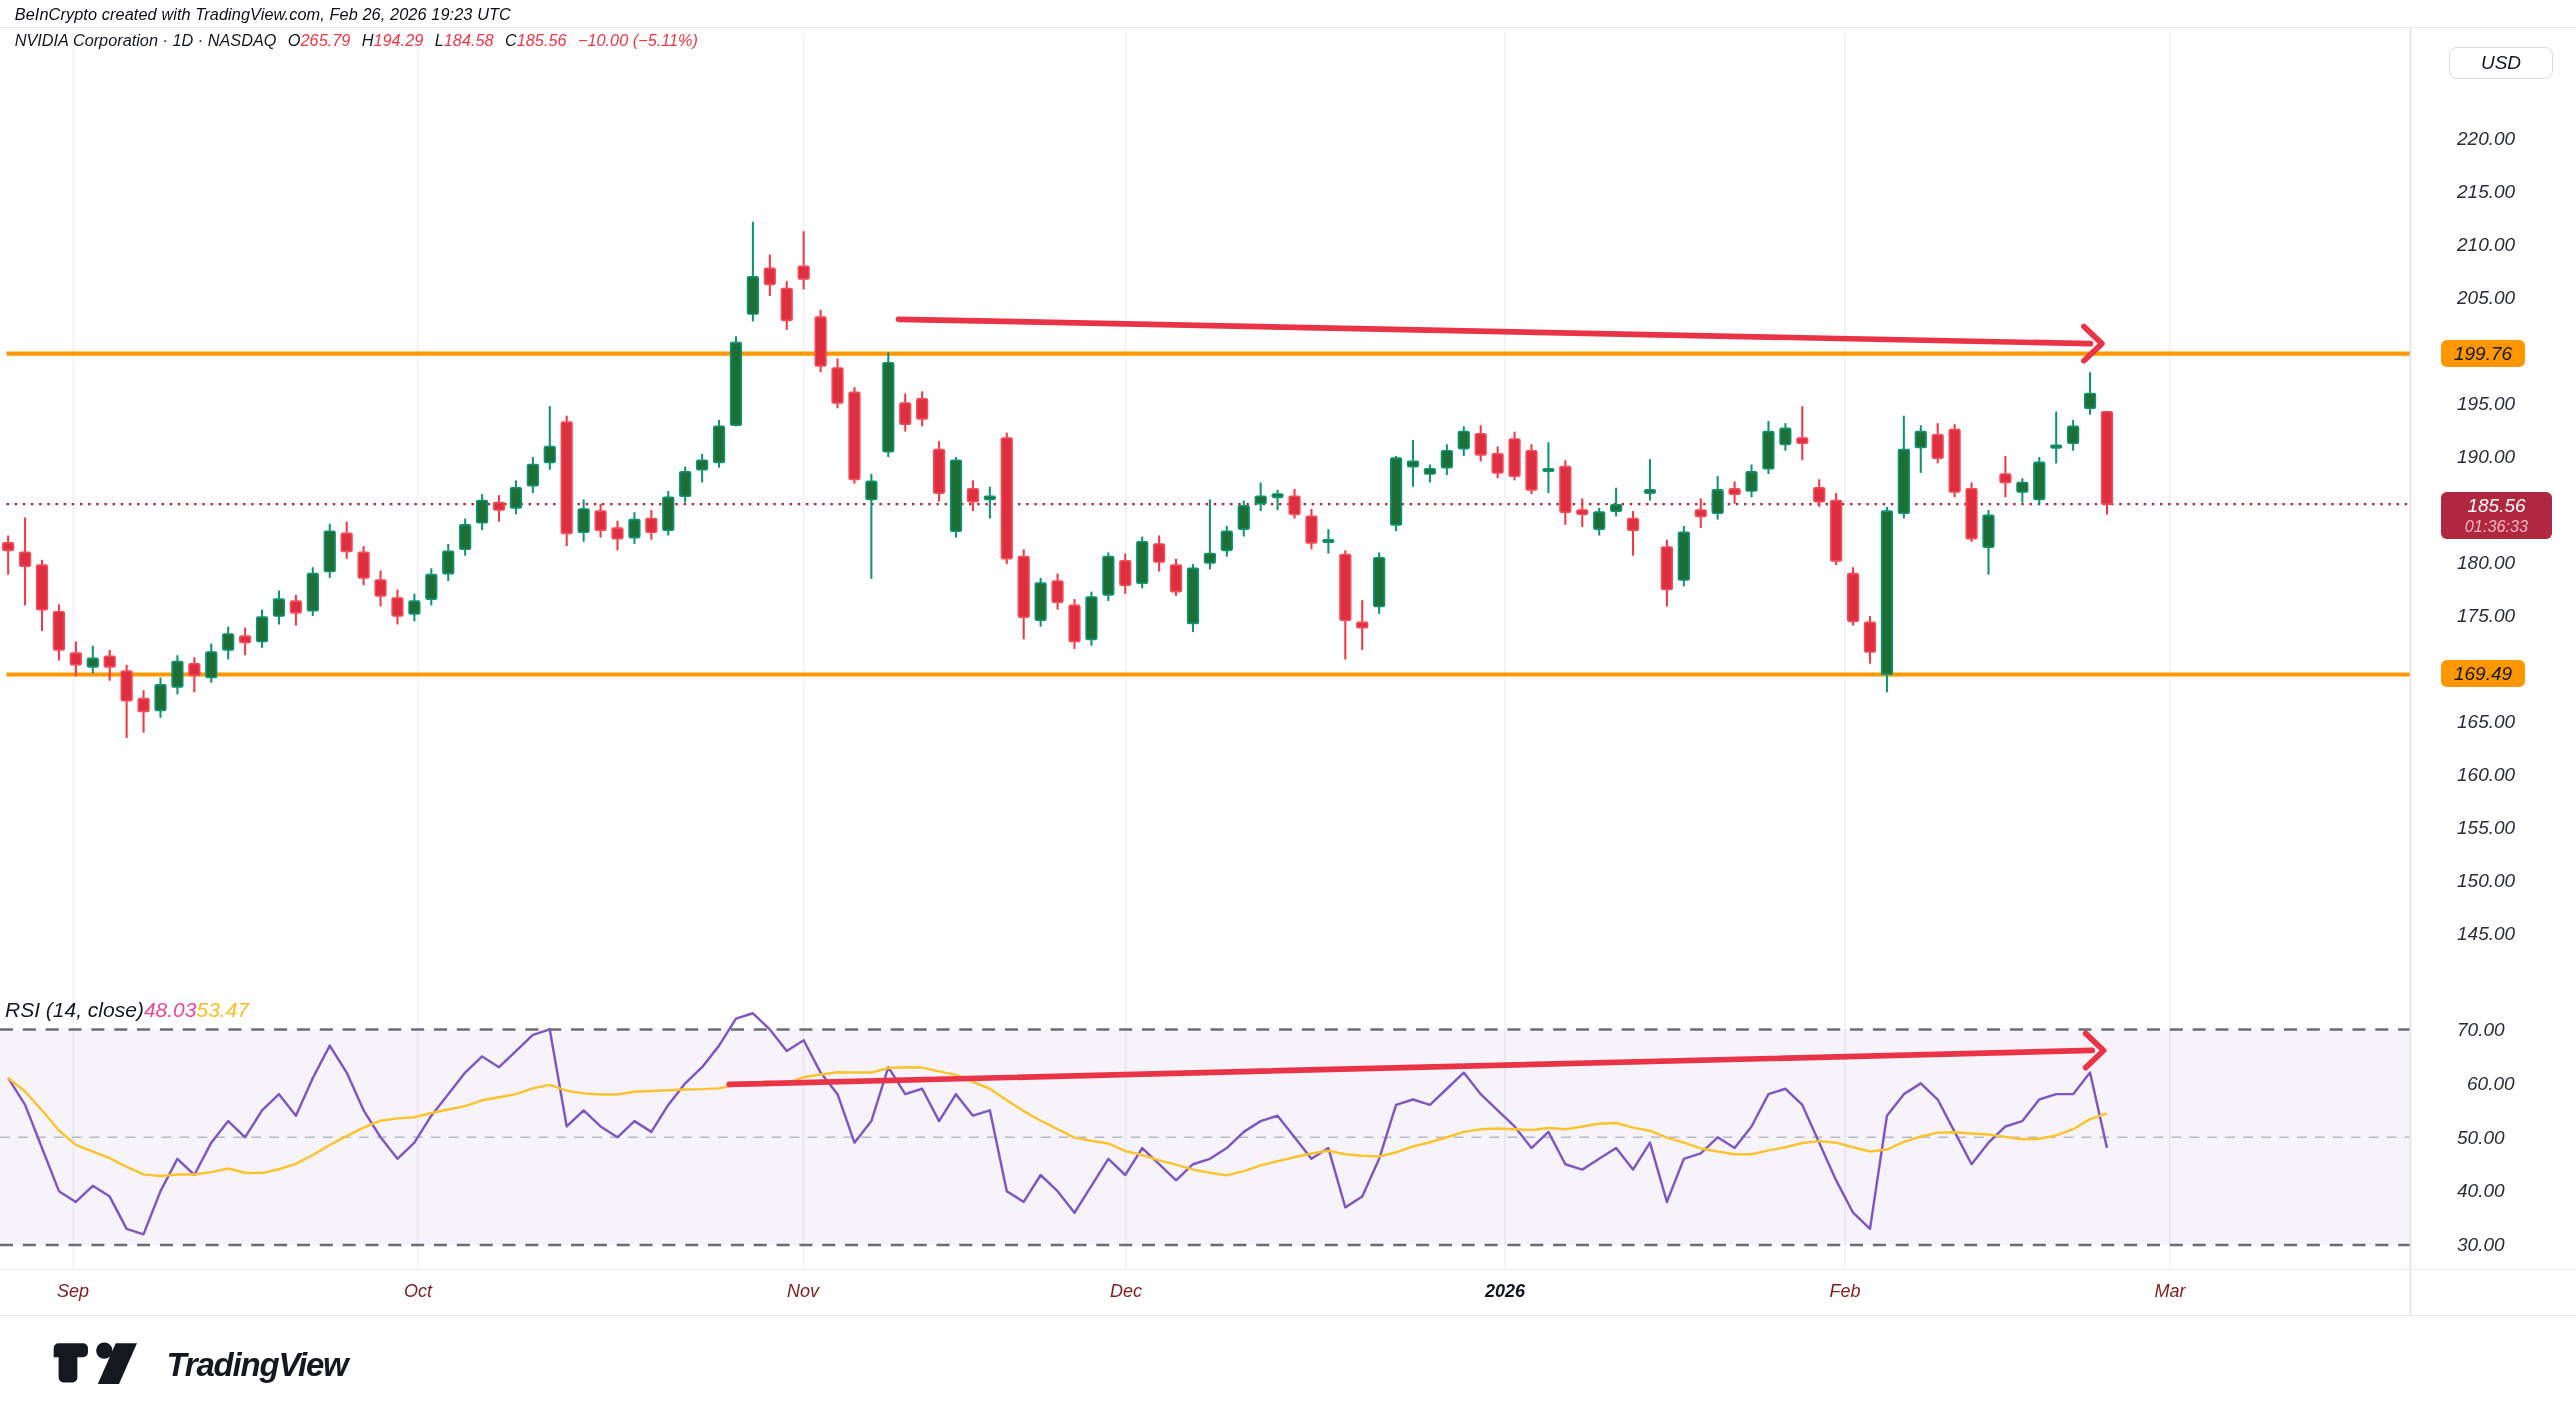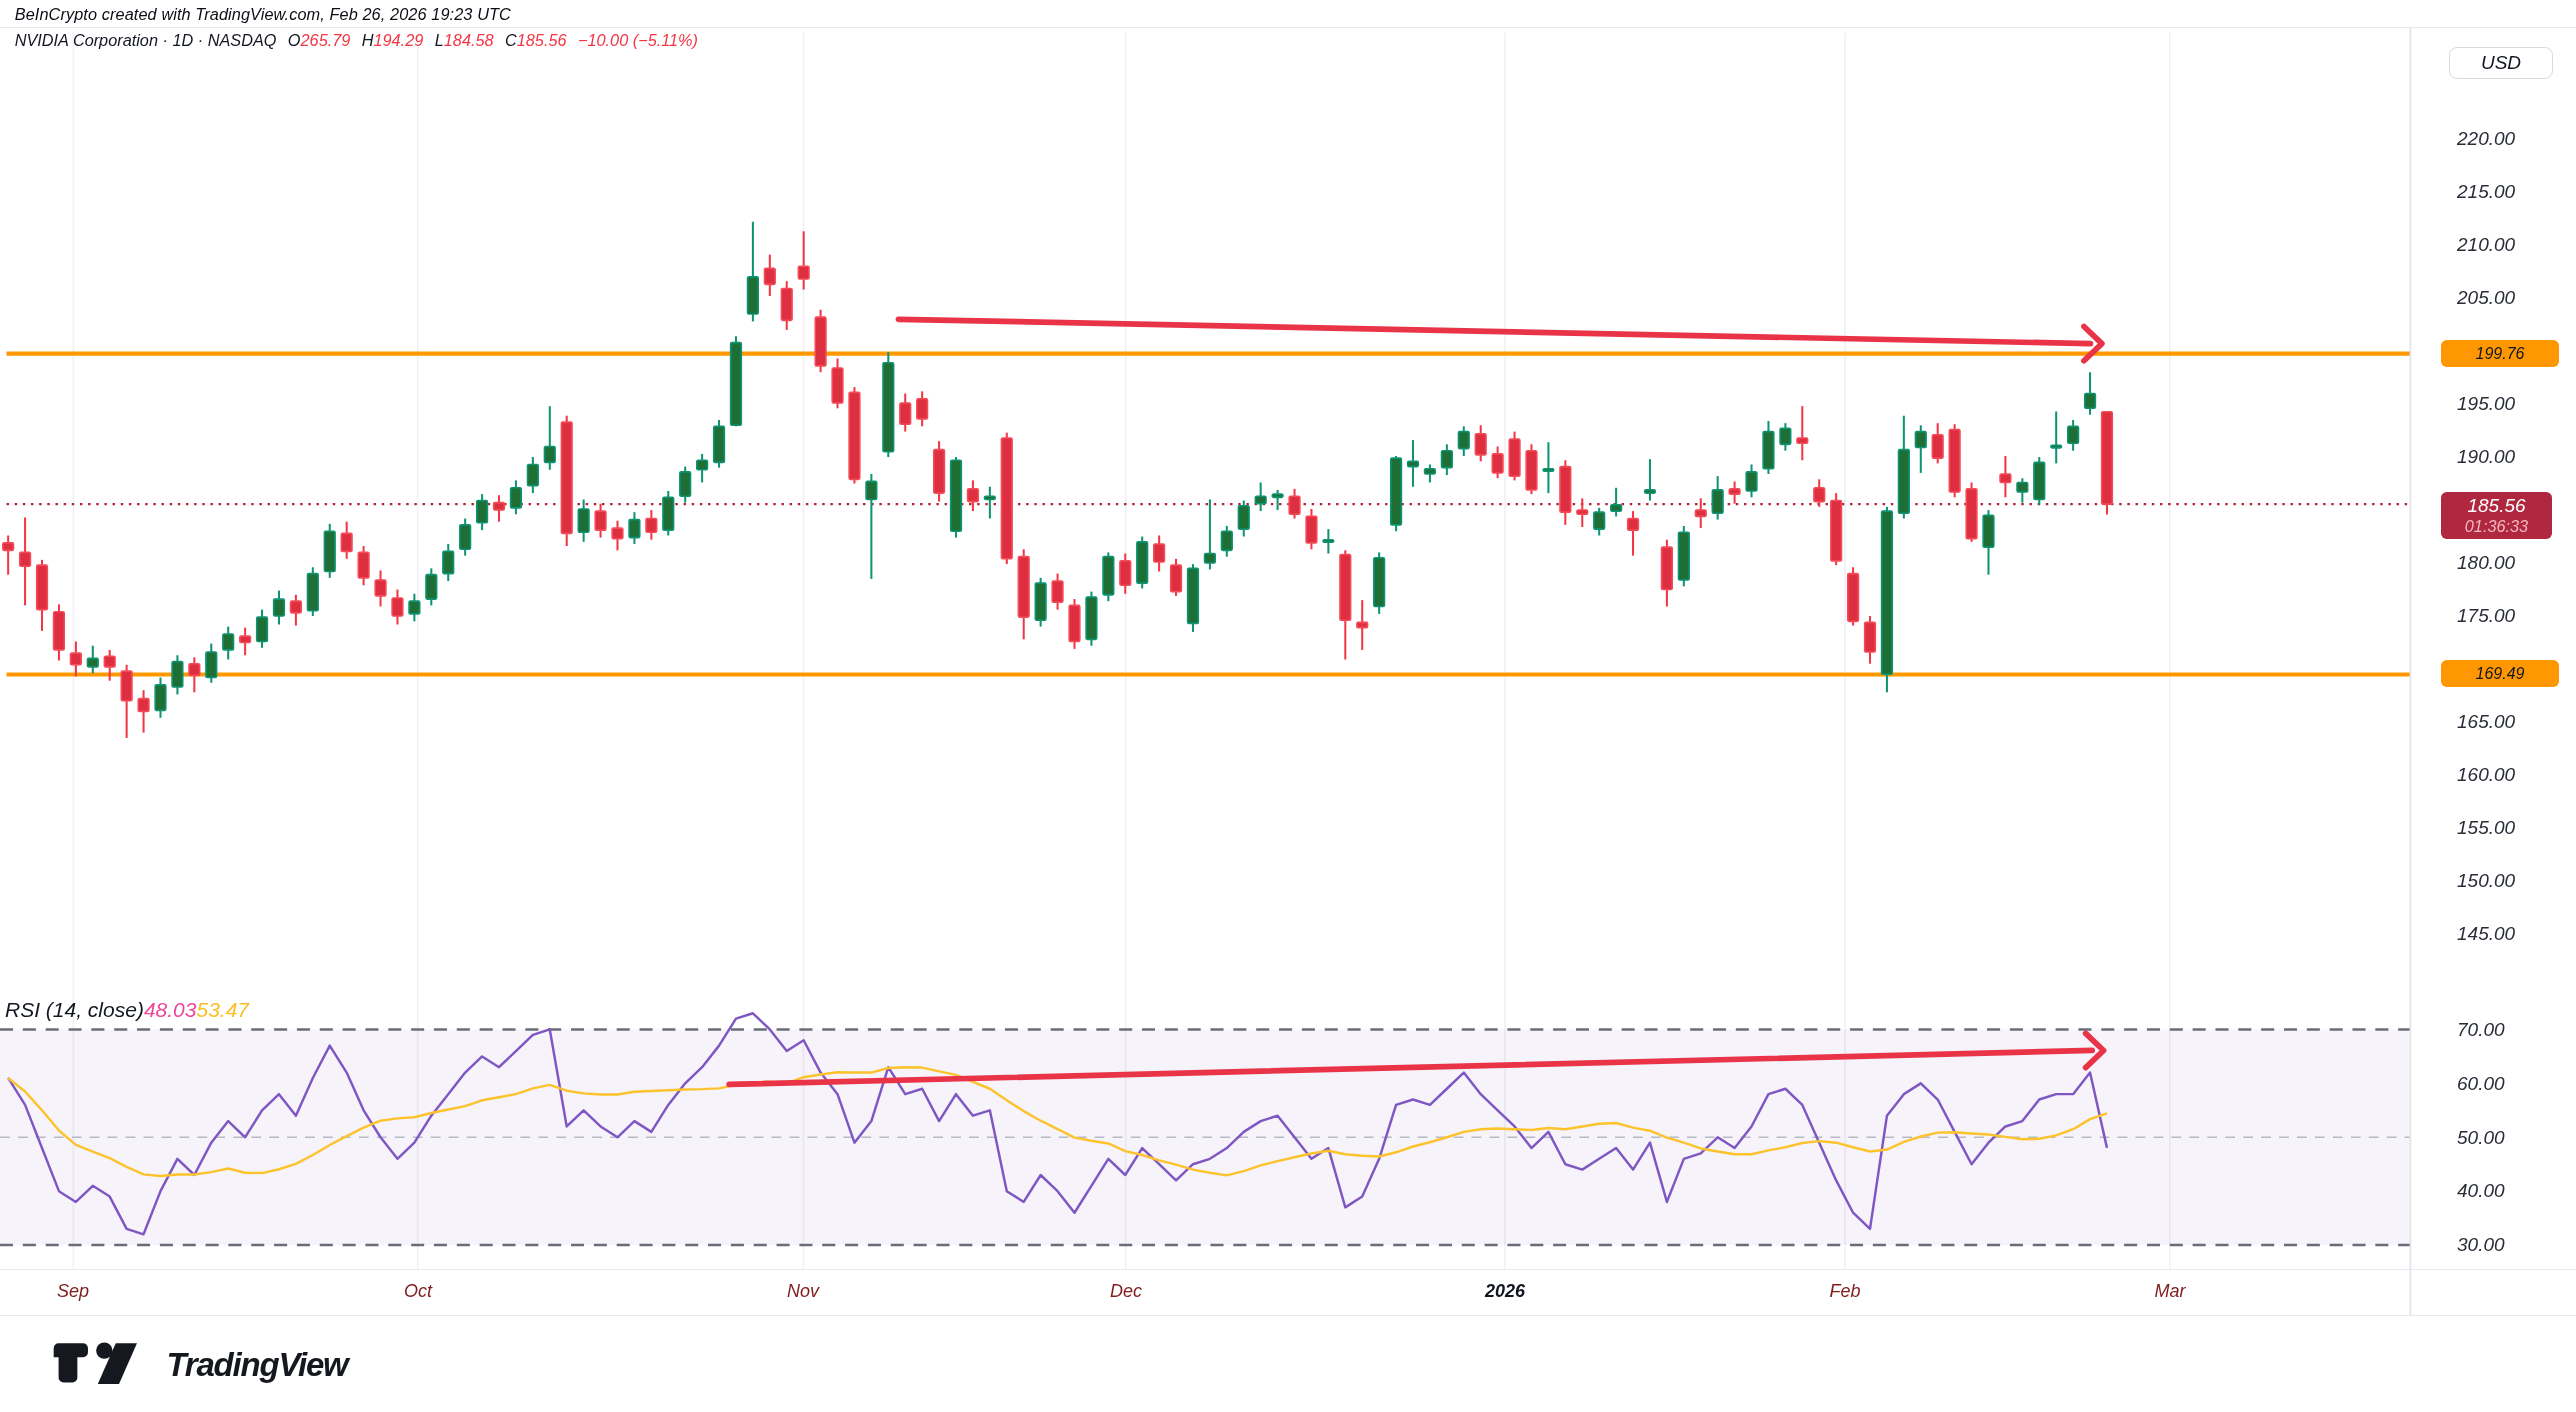--- a/index.html
+++ b/index.html
@@ -9,21 +9,21 @@
   .abs{position:absolute;font-style:italic;}
   #attribution{left:14.7px;top:4.9px;font-size:16.3px;font-weight:500;color:#0b0e14;letter-spacing:0.1px;}
   #symbol-legend{left:14.7px;top:31px;font-size:16.3px;display:flex;align-items:center;gap:11.4px;white-space:nowrap;}
   #symbol-legend .pair b{font-weight:400;color:#131722;}
   #symbol-legend .pair span{color:#f23645;}
   #symbol-legend .chg{color:#f23645;}
   #rsi-legend{left:5px;top:998px;font-size:21px;display:flex;gap:0;align-items:center;}
   #rsi-legend .v1{color:#ec4899;}
   #rsi-legend .v2{color:#fbbf24;}
   .price-tick{left:2457px;font-size:19px;color:#2a2e39;line-height:21px;}
-  .badge{left:2441px;width:118px;border-radius:5.7px;text-align:center;font-size:16px;line-height:27px;}
+  .badge{left:2441px;width:84px;border-radius:5.7px;text-align:center;font-size:19px;line-height:27px;}
   .badge.orange{background:#ff9800;color:#131722;height:27px;}
   #last-badge{left:2441px;top:492px;width:111px;background:#b02740;color:#fff;border-radius:5.7px;
               text-align:center;padding:1.6px 0 3.3px 0;}
   #last-badge .p{font-size:19px;line-height:23px;}
   #last-badge .cd{font-size:16.3px;line-height:19.6px;color:#f2b7c0;}
   #usd-button{left:2449px;top:47px;width:104px;height:32px;border:1.6px solid #d7dae0;border-radius:8.2px;
               background:#fff;display:flex;align-items:center;justify-content:center;
               font-size:19px;color:#131722;box-sizing:border-box;}
   .time-tick{top:1281px;font-size:18px;color:#7f1d1d;transform:translateX(-50%);}
   .time-tick.bold{font-weight:700;color:#131722;}
@@ -339,21 +339,21 @@
       <div class="abs price-tick" style="top: 552px;">180.00</div>
       <div class="abs price-tick" style="top: 605px; text-align: center;">175.00</div>
       <div class="abs price-tick" style="top: 711px;">165.00</div>
       <div class="abs price-tick" style="top: 764px;">160.00</div>
       <div class="abs price-tick" style="top: 817px;">155.00</div>
       <div class="abs price-tick" style="top: 870px;">150.00</div>
       <div class="abs price-tick" style="top: 923px;">145.00</div>
     </div>
   <div id="rsi-axis-labels" class="abs">
       <div class="abs price-tick" style="top: 1019px;">70.00</div>
-      <div class="abs price-tick" style="top: 1073px;">60.00</div>
+      <div class="abs price-tick" style="top: 1073px; margin-left: 10px;">60.00</div>
       <div class="abs price-tick" style="top: 1127px;">50.00</div>
       <div class="abs price-tick" style="top: 1180px;">40.00</div>
       <div class="abs price-tick" style="top: 1234px;">30.00</div>
     </div>
   <div id="time-axis-labels" class="abs">
       <div class="abs time-tick" style="left: 73px;">Sep</div>
       <div class="abs time-tick" style="left: 418px;">Oct</div>
       <div class="abs time-tick" style="left: 803px;">Nov</div>
       <div class="abs time-tick" style="left: 1126px;">Dec</div>
       <div class="abs time-tick bold" style="left: 1505px;">2026</div>

